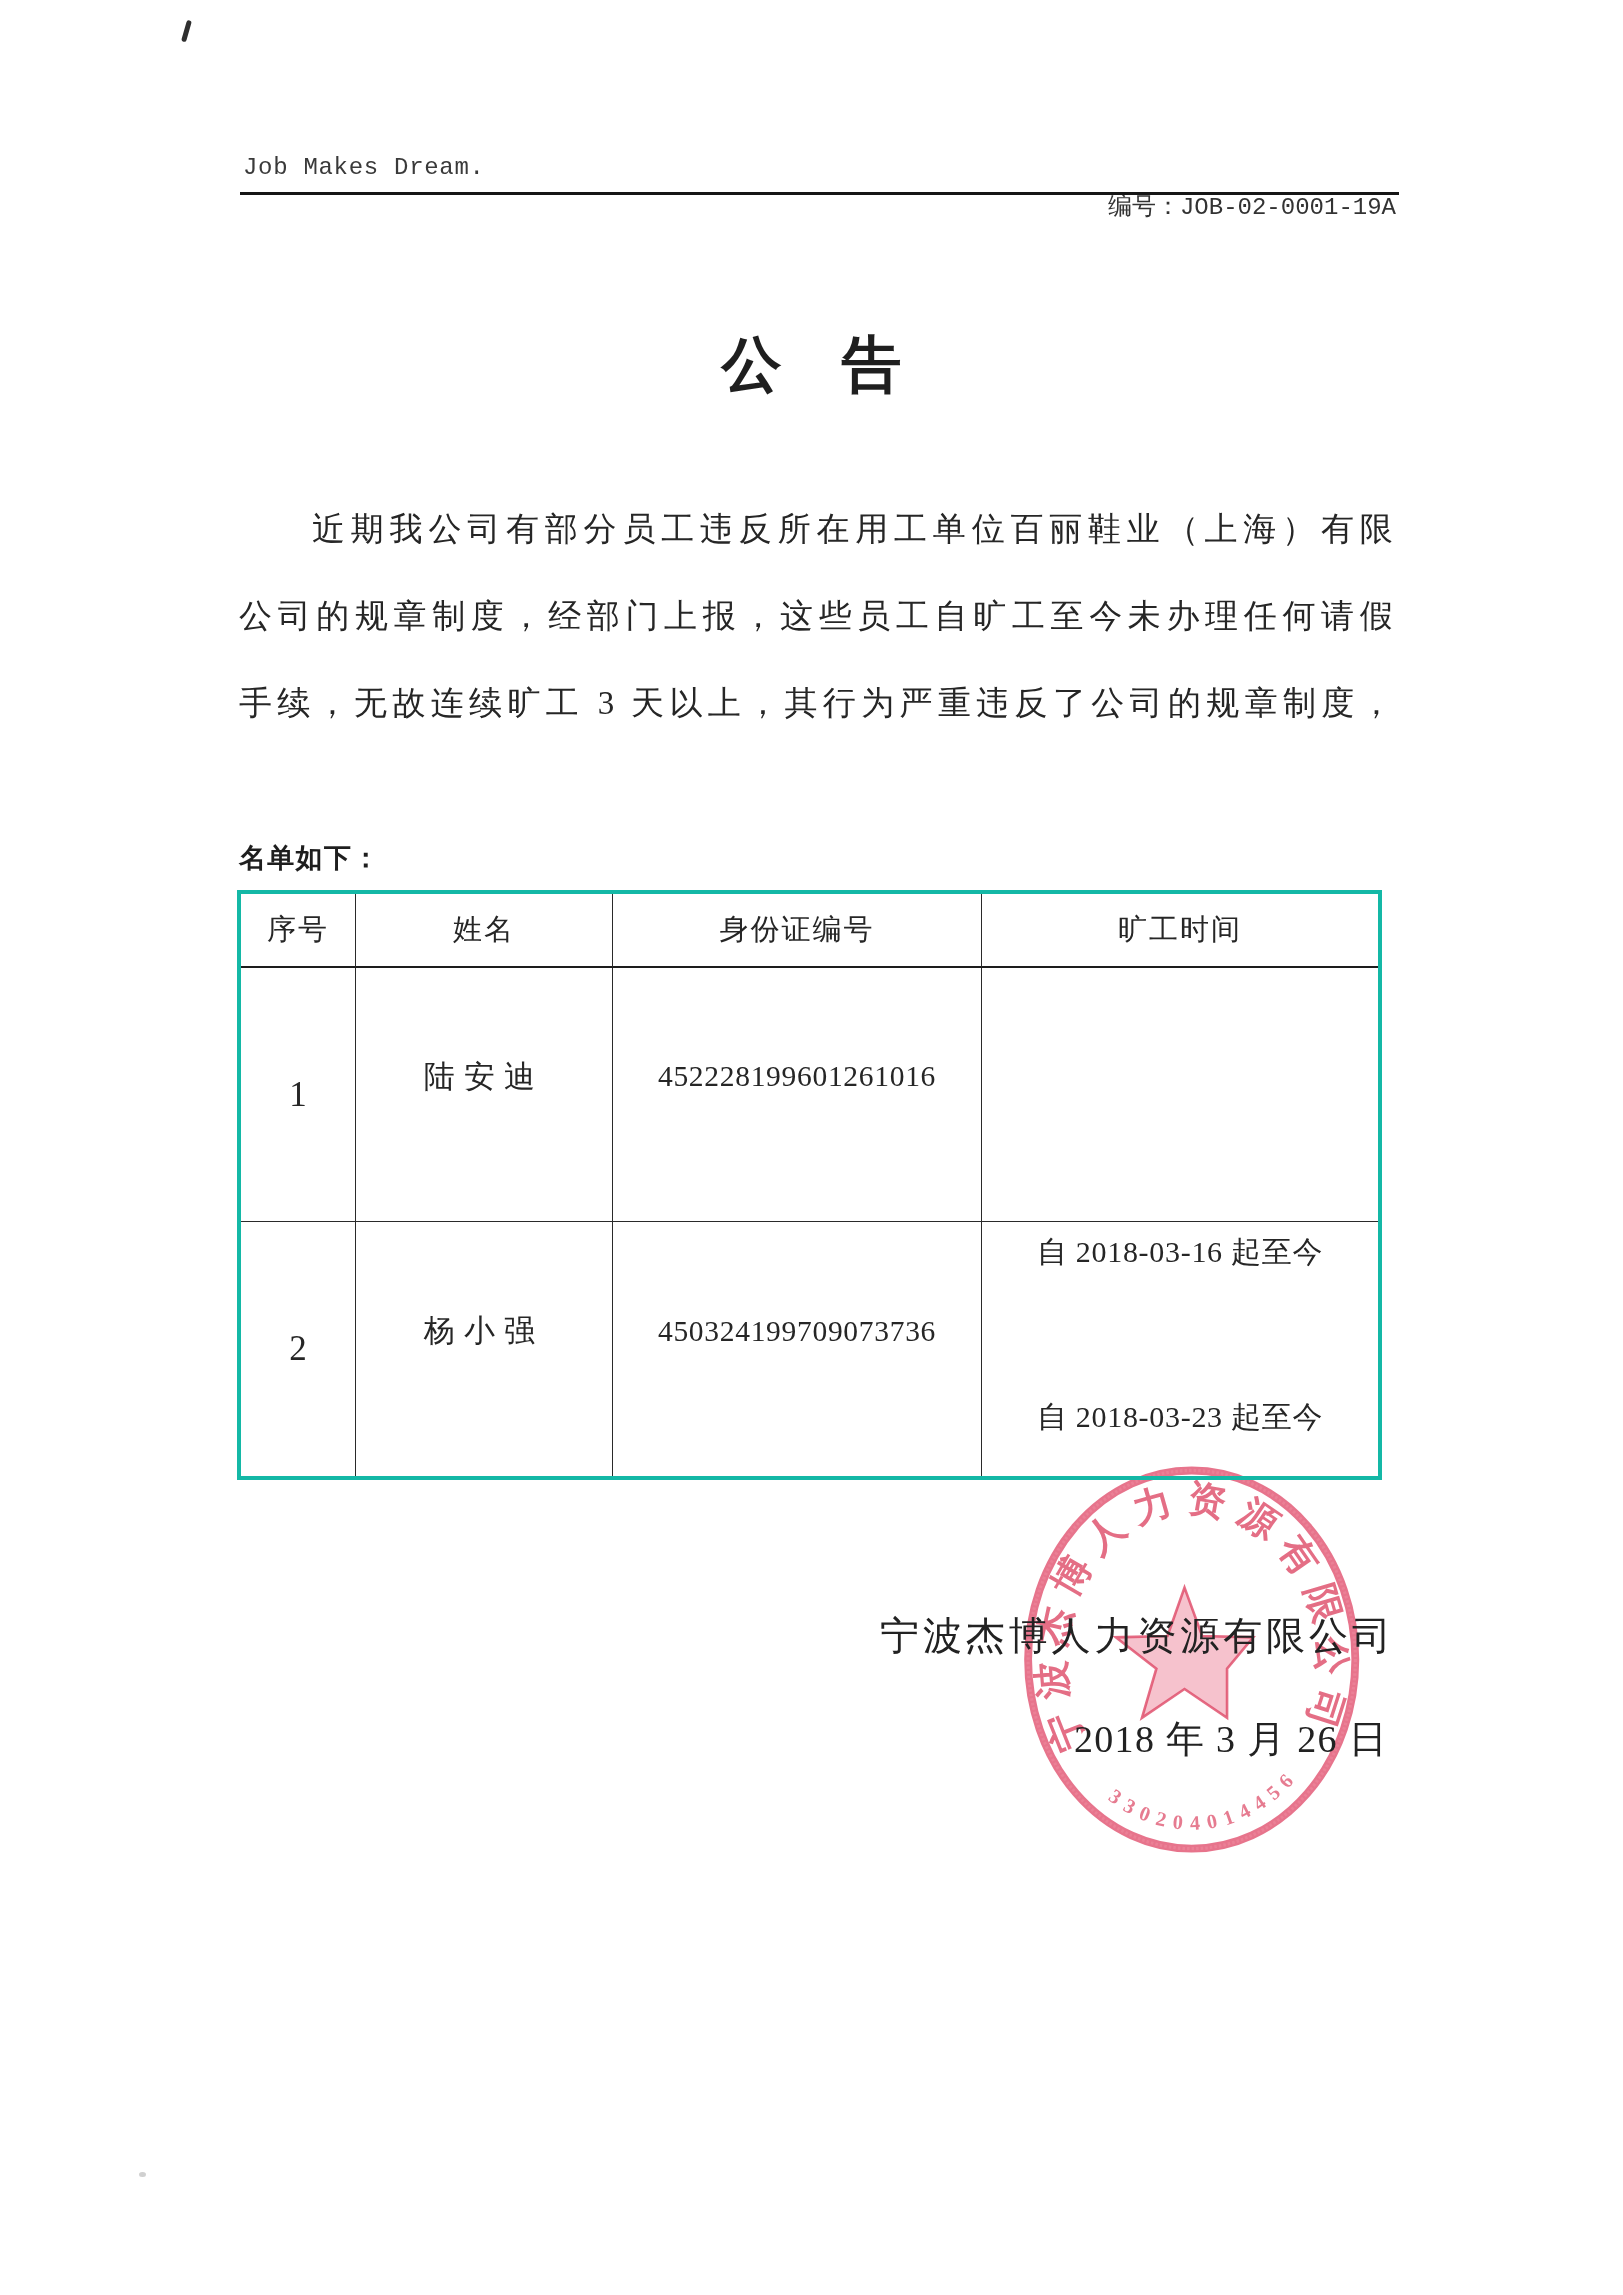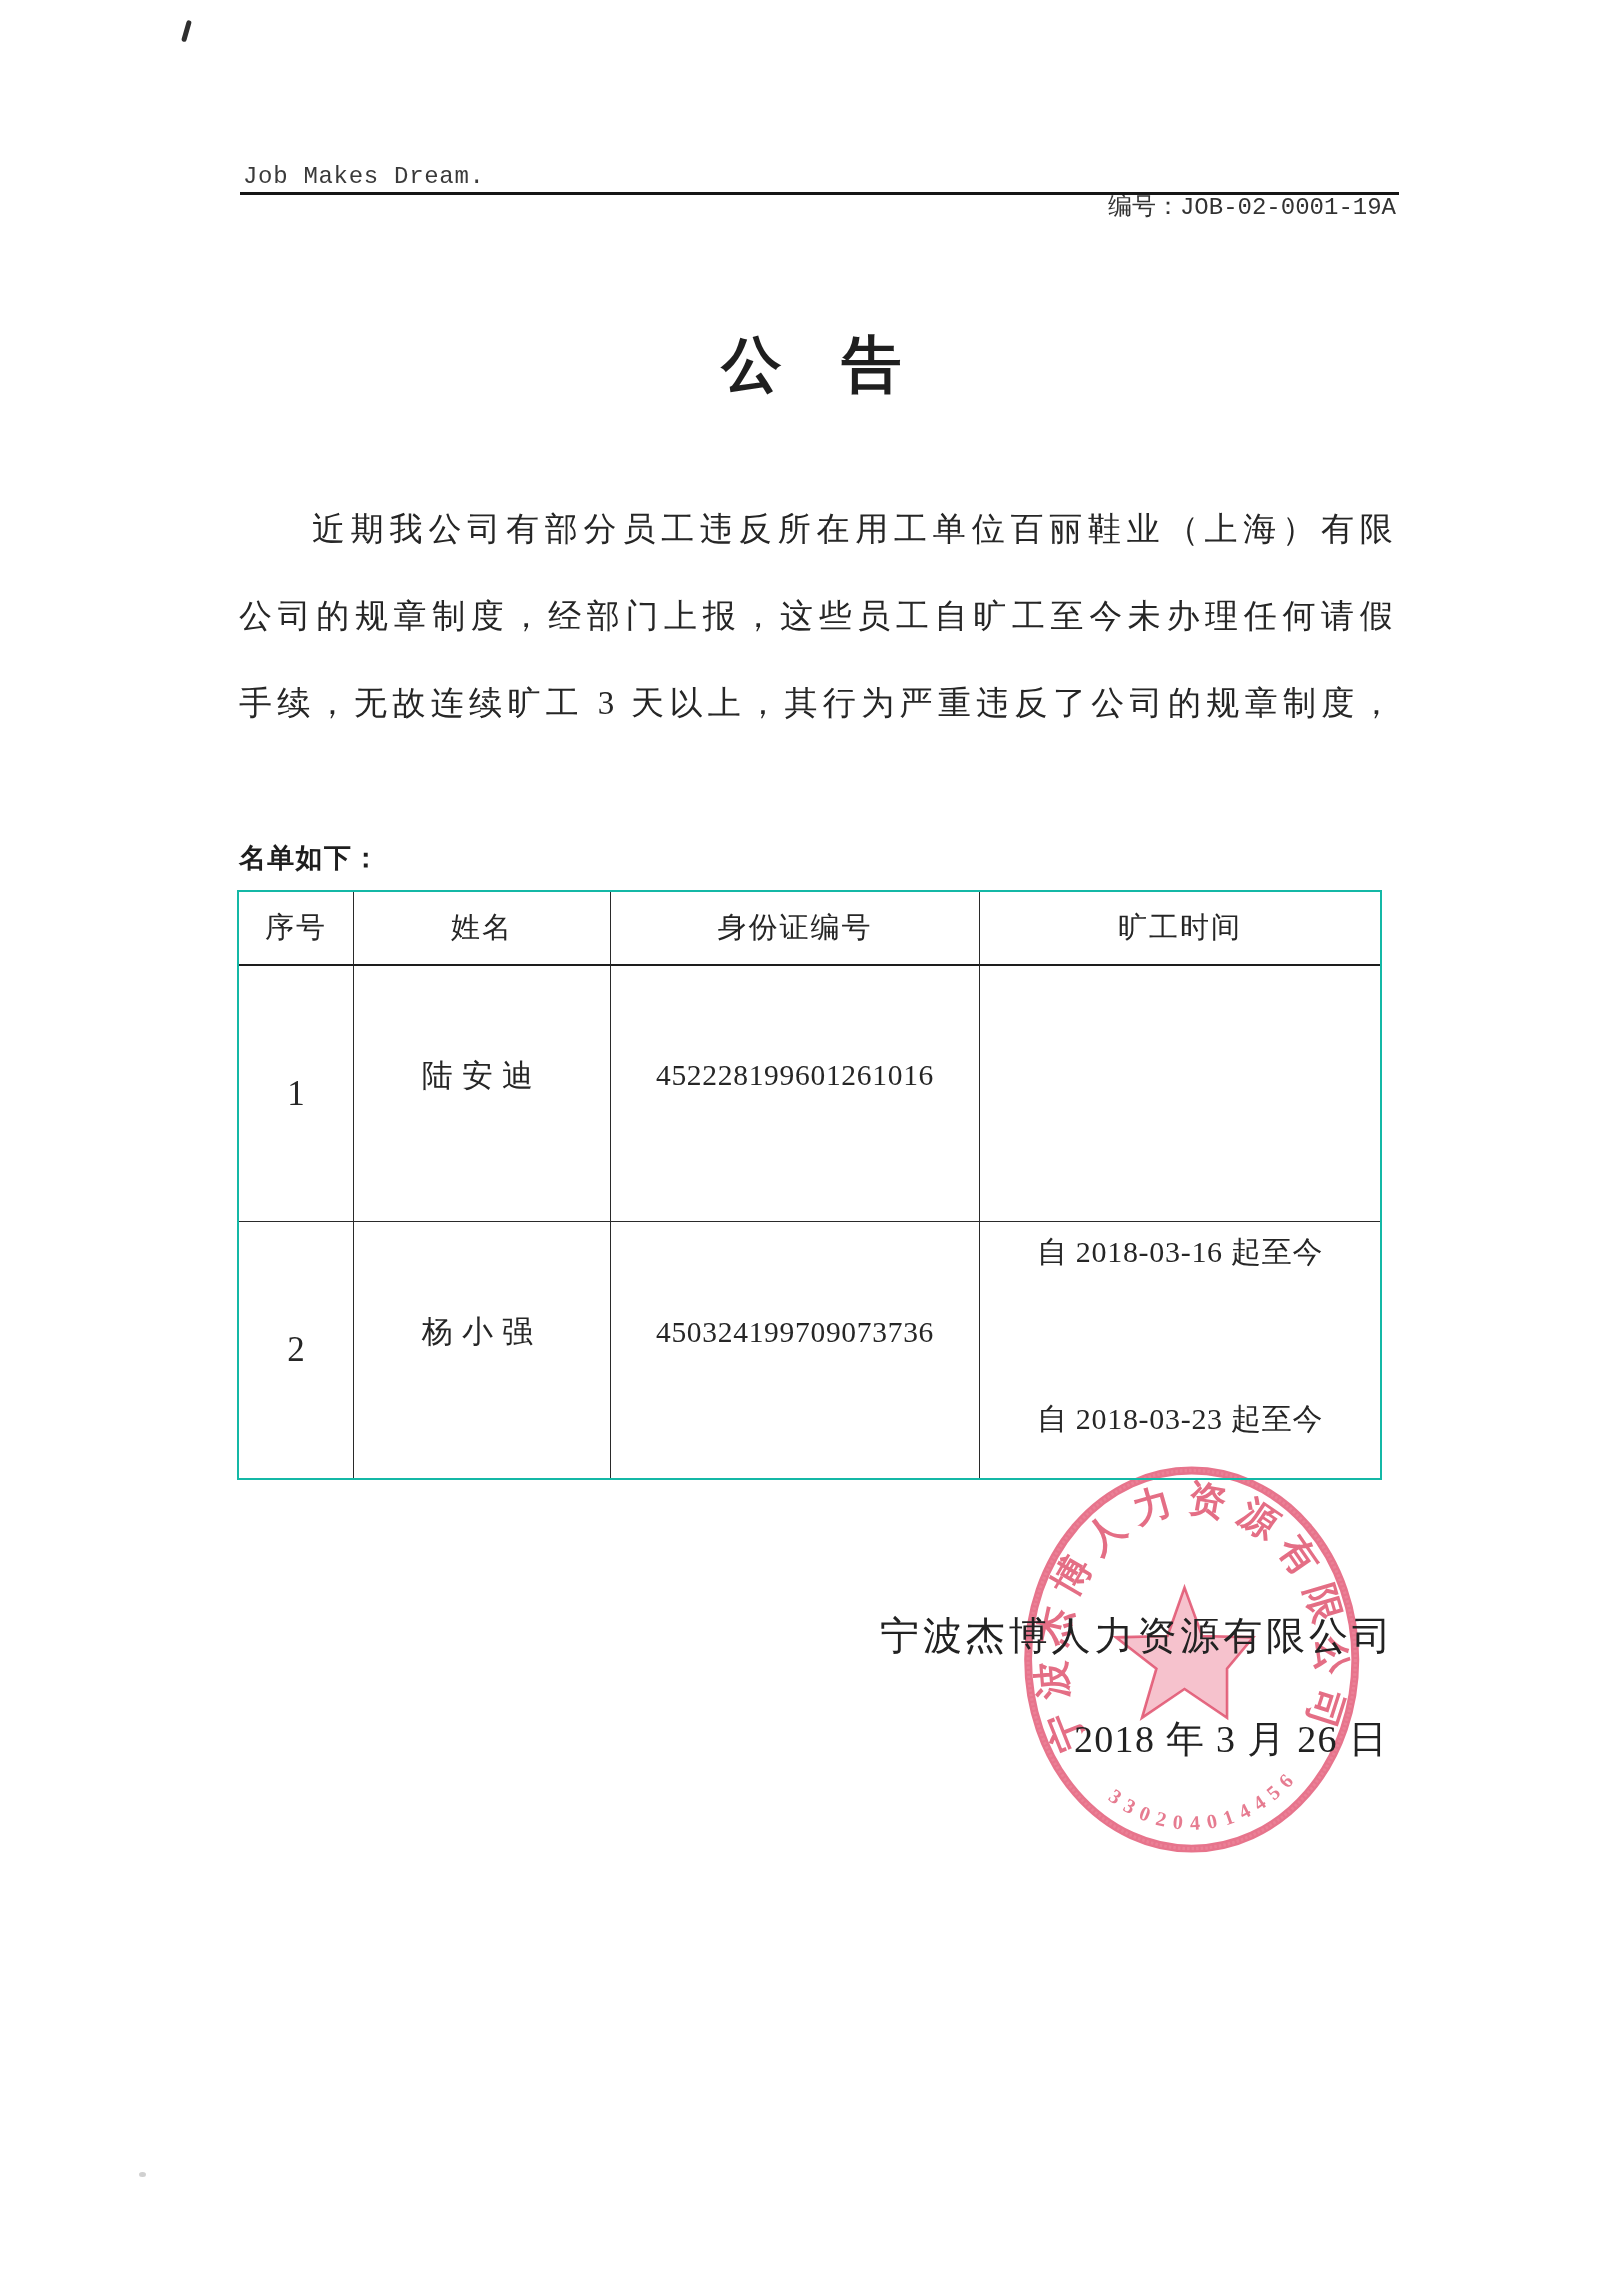--- a/index.html
+++ b/index.html
@@ -13,21 +13,21 @@
   }
   .abs{position:absolute;white-space:nowrap;}
 
   
   .tick{left:184px;top:19.6px;width:4.6px;height:22px;background:#2f2f2f;
         transform:rotate(16deg);border-radius:2.6px;}
   .speck{left:139px;top:2172px;width:6.5px;height:5.2px;background:#a9a9a9;
          opacity:.55;border-radius:50%;}
 
   
-  .slogan{left:243px;top:163px;font-family:"Liberation Mono","DejaVu Sans Mono",monospace;
+  .slogan{left:243px;top:154px;font-family:"Liberation Mono","DejaVu Sans Mono",monospace;
           font-size:24px;color:#3a3a3a;letter-spacing:0.7px;}
   .docno{right:227px;top:154px;font-family:"Liberation Mono","DejaVu Sans Mono",monospace;
          font-size:24px;color:#333;margin-top:36px;}
   .rule{left:240px;top:192px;width:1159px;height:3.3px;background:#161616;}
 
   
   .title{left:0;top:325px;width:1623px;text-align:center;
          font-size:60px;font-weight:700;color:#1f1f1f;}
 
   
@@ -35,21 +35,21 @@
   .para .line{display:block;height:87px;line-height:87px;font-size:33px;
               letter-spacing:3.3px;color:#262626;white-space:nowrap;}
   .para .fill{white-space:normal;text-align:justify;text-align-last:justify;}
   .para .indent{padding-left:73px;}
 
   .list-label{left:239px;top:840px;font-family:"Liberation Sans","DejaVu Sans",sans-serif;
               font-weight:700;font-size:27px;color:#1e1e1e;letter-spacing:1.3px;}
 
   
   .roster{left:237px;top:890px;width:1145px;height:590px;
-          border:2px solid #14b8a6;box-sizing:border-box;
+          border:4px solid #14b8a6;box-sizing:border-box;
           display:grid;grid-template-columns:115px 257px 369px 1fr;
           grid-template-rows:74px 1fr 1fr;z-index:2;background:transparent;}
   .cell{border-right:1.3px solid #2a2a2a;border-bottom:1.3px solid #2a2a2a;
         display:flex;align-items:center;justify-content:center;
         font-size:29px;color:#262626;background:transparent;}
   .cell.last-col{border-right:none;}
   .cell.hdr{border-bottom:2px solid #1d1d1d;font-size:29px;letter-spacing:2px;}
   .cell.bottom-row{border-bottom:none;}
   .cell .shift{display:inline-block;}
   .no-cell{font-size:35px;}

